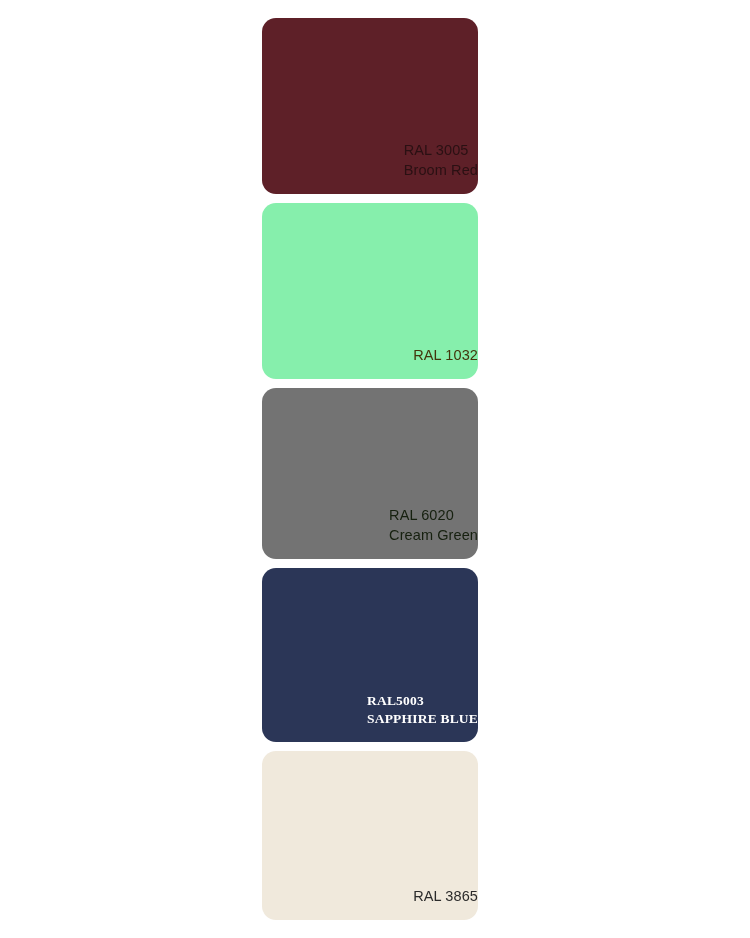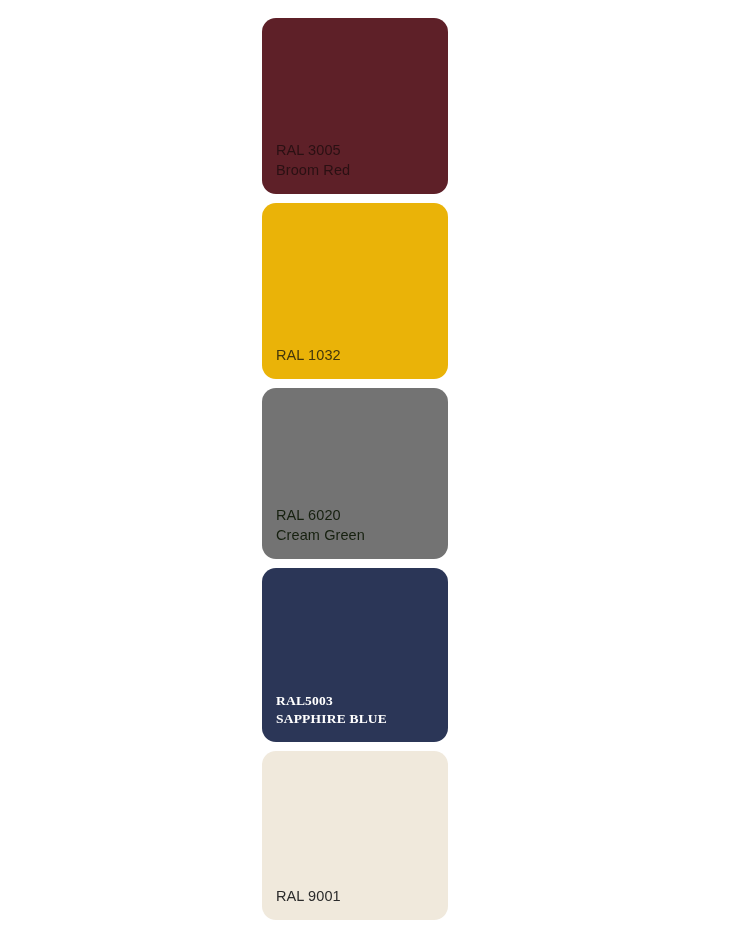--- a/index.html
+++ b/index.html
@@ -19,27 +19,28 @@
     position: absolute;
     left: 262px;
     top: 18px;
     width: 186px;
     display: flex;
     flex-direction: column;
   }
 
   .swatch {
     position: relative;
-    width: 186px;
+    width: 216px;
     box-sizing: border-box;
     border-radius: 14px;
     display: flex;
     flex-direction: column;
     justify-content: flex-end;
     padding: 0 0 14px 14px;
+    align-items: flex-end;
   }
 
   .swatch-label {
     line-height: 1.33;
     letter-spacing: 0.1px;
     white-space: nowrap;
   }
 
   .swatch-code,
   .swatch-name {
@@ -71,35 +72,35 @@
 </head>
 <body style="background: rgb(255, 255, 255);">
 
 <div id="swatch-stack">
     <div class="swatch style-dark" style="background: rgb(94, 32, 40); height: 176px;">
       <div class="swatch-label" style="color: rgb(42, 16, 19);">
         <span class="swatch-code">RAL 3005</span>
         <span class="swatch-name">Broom Red</span>
       </div>
     </div>
-    <div class="swatch style-dark" style="background: #eab308; height: 176px;">
+    <div class="swatch style-dark" style="background: #86efac; height: 176px;">
       <div class="swatch-label" style="color: rgb(66, 54, 12);">
         <span class="swatch-code">RAL 1032</span>
       </div>
     </div>
     <div class="swatch style-dark" style="background: #737373; height: 171px;">
       <div class="swatch-label" style="color: rgb(22, 32, 15);">
         <span class="swatch-code">RAL 6020</span>
         <span class="swatch-name">Cream Green</span>
       </div>
     </div>
     <div class="swatch style-light" style="background: rgb(43, 54, 87); height: 174px;">
       <div class="swatch-label" style="color: rgb(255, 255, 255); font-family: Liberation Serif, serif;">
         <span class="swatch-code">RAL5003</span>
         <span class="swatch-name">SAPPHIRE BLUE</span>
       </div>
     </div>
     <div class="swatch style-dark" style="background: rgb(240, 233, 220); height: 169px;">
       <div class="swatch-label" style="color: rgb(43, 43, 43);">
-        <span class="swatch-code">RAL 9001</span>
+        <span class="swatch-code">RAL 3865</span>
       </div>
     </div>
   </div>
 
 </body></html>

